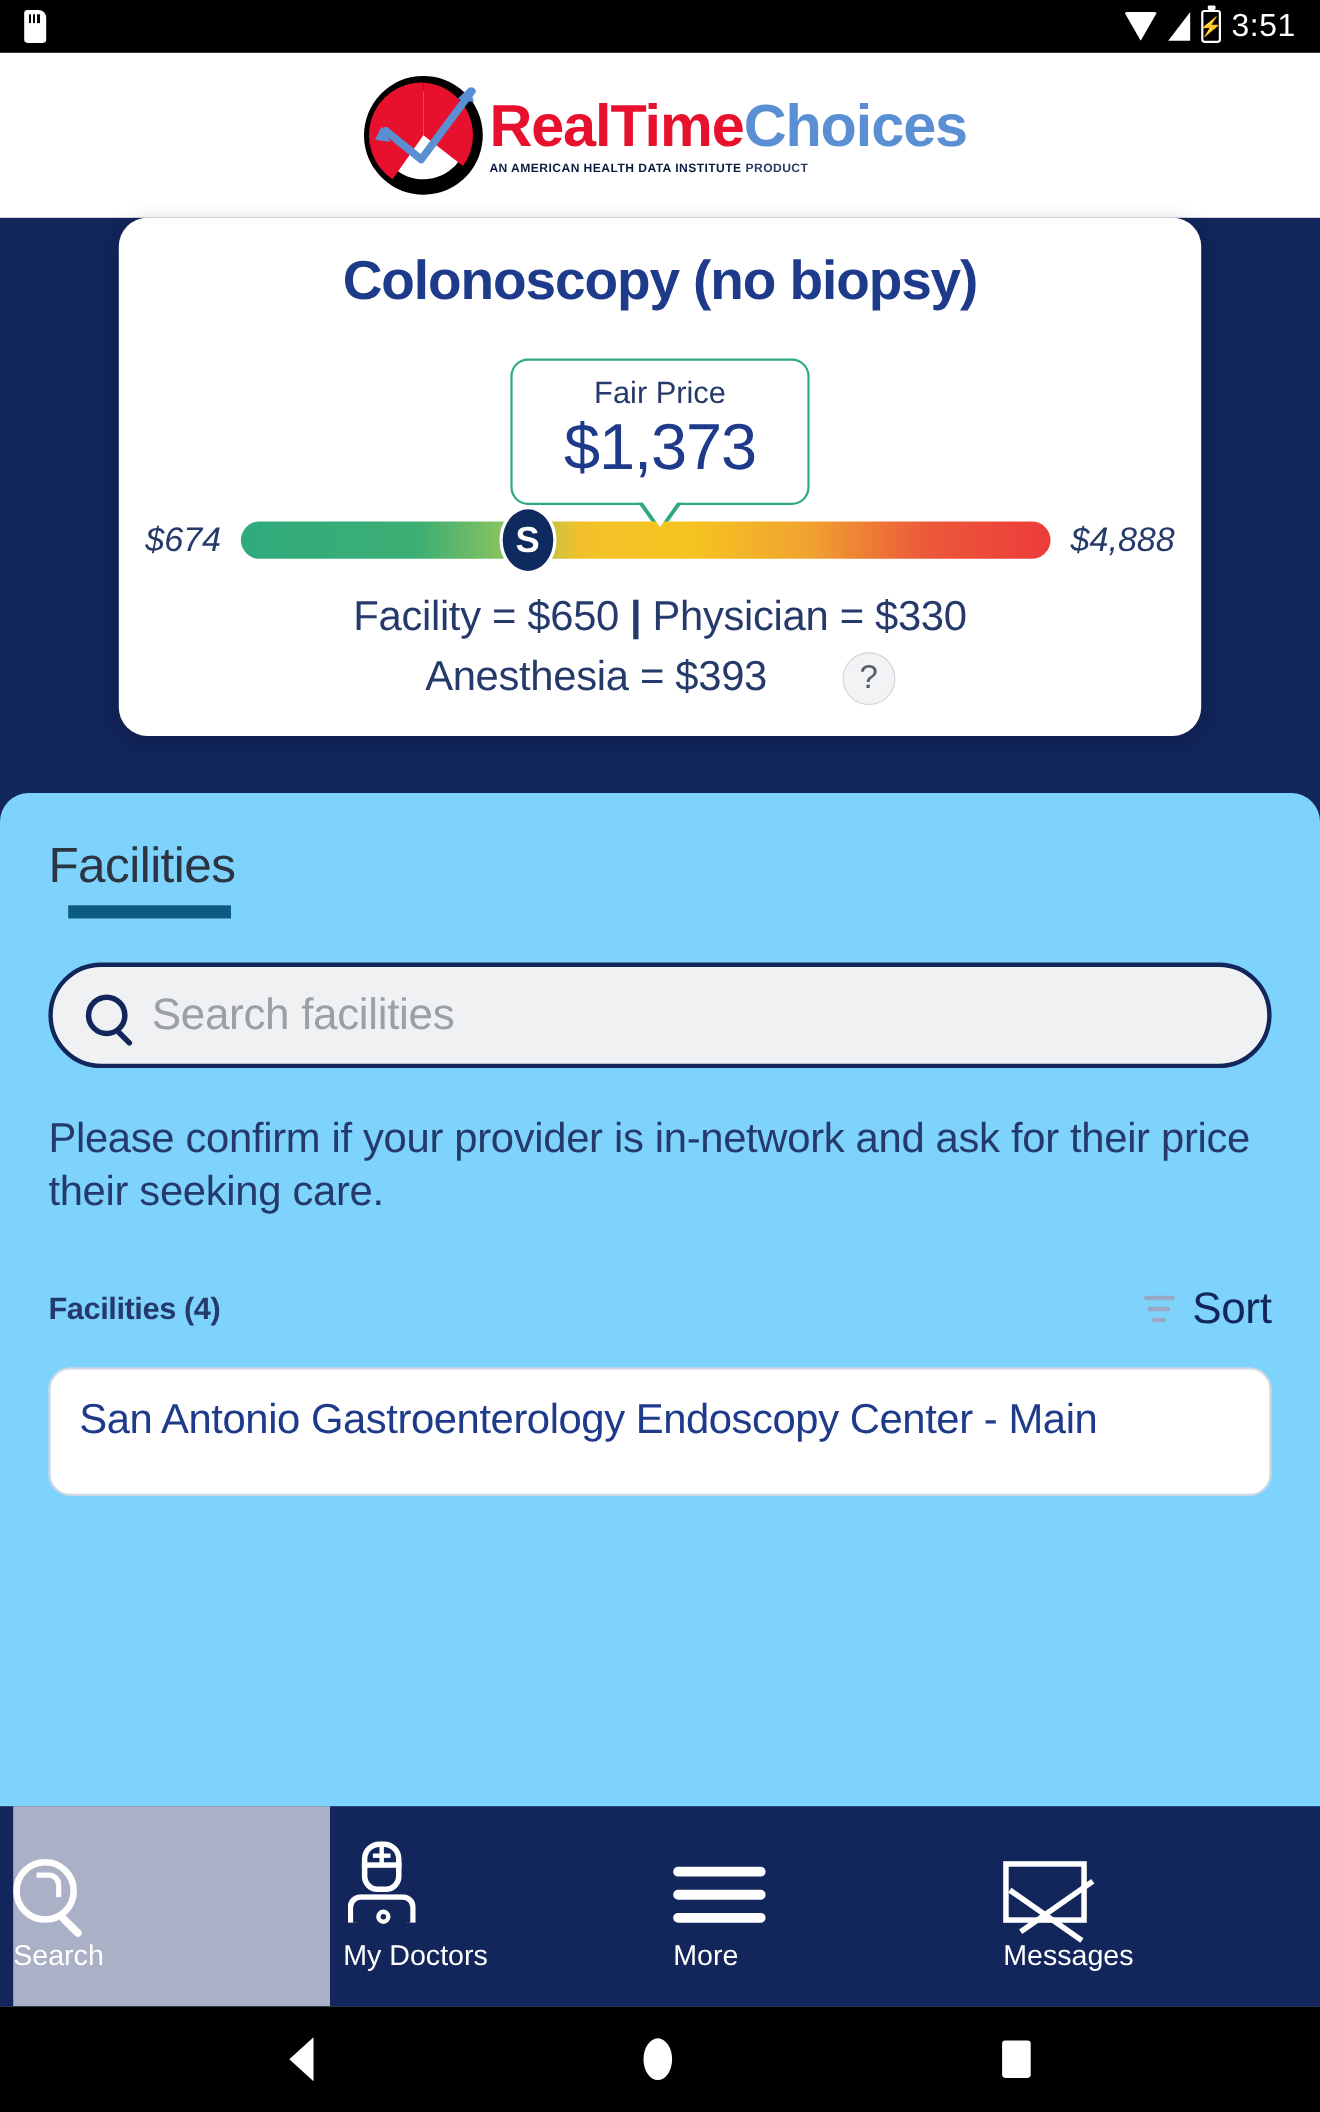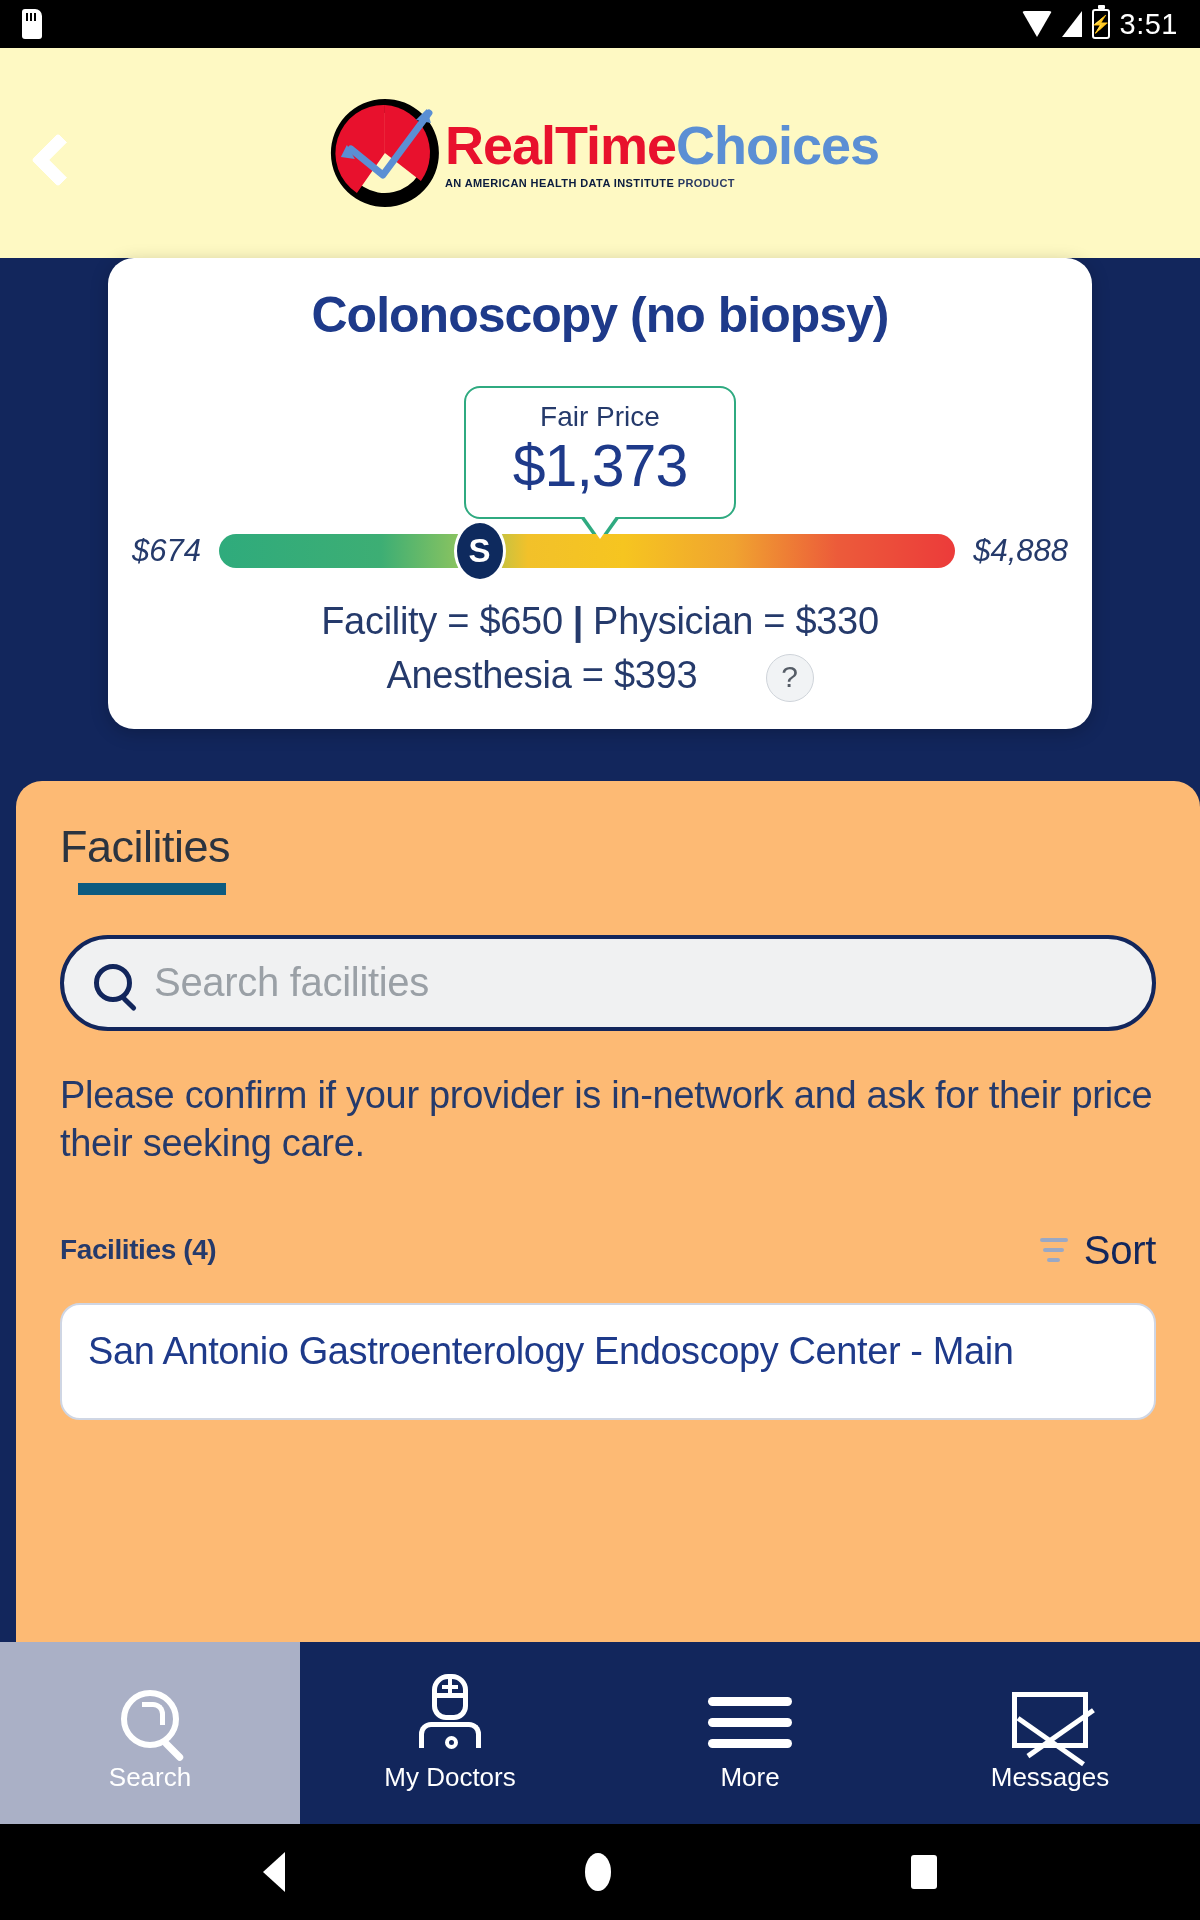--- a/index.html
+++ b/index.html
@@ -63,22 +63,22 @@
     content: "";
     position: absolute; top: -6px; left: 4px;
     width: 7px; height: 4px; background: #fff; border-radius: 1px;
   }
   .bolt { color: #fff; font-size: 17px; line-height: 1; }
   .sb-time { color: #fff; font-size: 29px; font-weight: 500; letter-spacing: .5px; }
 
   
   .app-header {
     position: relative;
-    height: 210px;
-    background: #fef9c3;
+    height: 150px;
+    background: #ffffff;
     display: flex; align-items: center;
     flex: 0 0 auto;
   }
   .back-btn {
     position: absolute; left: 22px; top: 72px;
     width: 72px; height: 80px;
     display: flex; align-items: center; justify-content: center;
   }
   .chev {
     width: 38px; height: 38px;
@@ -202,27 +202,26 @@
     background: #f1f3f5;
     color: #555c66;
     font-size: 30px;
     vertical-align: middle;
     margin-left: 58px;
   }
 
   
   .sheet {
     margin-top: 52px;
-    background: #fdba74;
+    background: #7dd3fc;
     border-radius: 26px 26px 0 0;
     flex: 1 1 auto;
     padding: 40px 44px 0;
     overflow: hidden;
     position: relative;
-    margin-left: 16px;
   }
   .tab-head { position: relative; display: inline-block; }
   .tab-title { color: #2b3440; font-size: 45px; font-weight: 400; letter-spacing: -.5px; }
   .tab-underline {
     width: 148px; height: 12px;
     background: #0d5b80;
     margin-top: 10px; margin-left: 18px;
   }
 
   .search-box {
@@ -299,23 +298,24 @@
     position: absolute;
     left: 0; bottom: 96px;
     width: 1200px; height: 182px;
     background: #12265c;
     display: flex;
     z-index: 6;
   }
   .tab-item {
     flex: 1 1 0;
     display: flex; flex-direction: column;
-    align-items: center; justify-content: center;
+    align-items: flex-start; justify-content: center;
     gap: 14px;
     color: #fff;
+    margin-left: 12px;
   }
   .tab-item.active { background: #aab0c6; }
   .tab-ico { height: 74px; display: flex; align-items: flex-end; justify-content: center; }
   .tab-label { font-size: 26px; color: #fff; }
 
   .nav-mag {
     position: relative;
     width: 58px; height: 58px;
     border: 6px solid #fff;
     border-radius: 50%;

